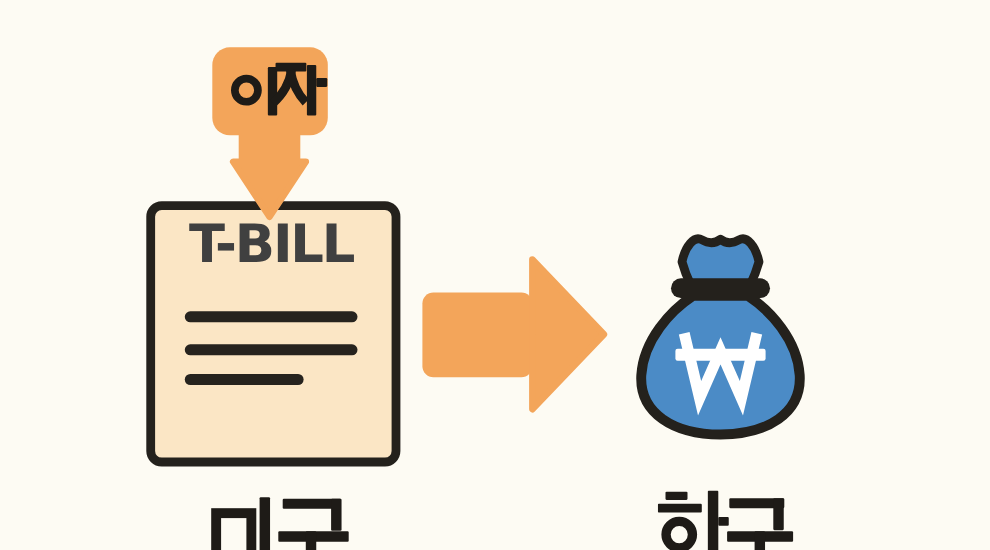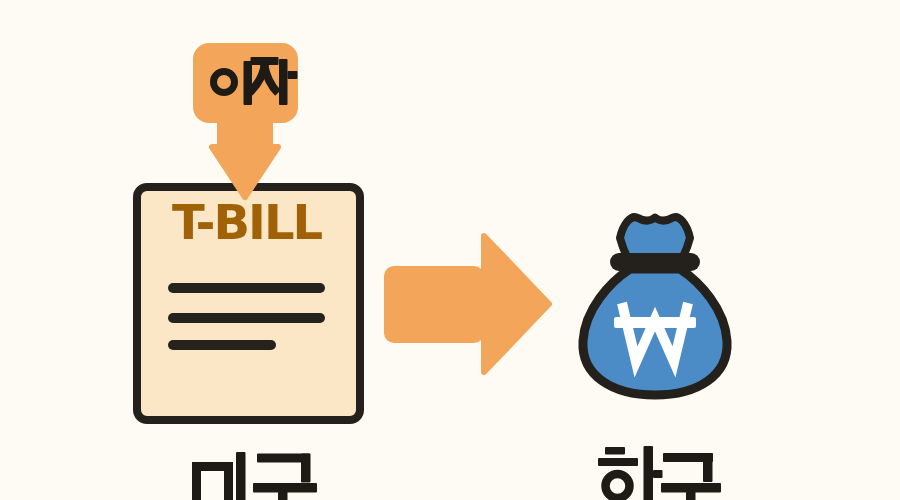--- a/index.html
+++ b/index.html
@@ -12,21 +12,21 @@
   
   .badge{position:absolute;left:193px;top:43px;width:105px;height:80px;
          background:#F3A55A;border-radius:16px;}
   .badge svg{position:absolute;left:17px;top:13px;}
   .pointer{position:absolute;left:205px;top:120px;z-index:3;}
 
   
   .doc{position:absolute;left:133px;top:183px;width:231px;height:241px;box-sizing:border-box;
        background:#FBE6C5;border:8px solid #24211C;border-radius:14px;z-index:1;}
   .doc-title{position:absolute;left:0;right:4px;top:7px;text-align:center;
-             font-size:48px;font-weight:bold;letter-spacing:-2px;color:#a16207;line-height:1;}
+             font-size:48px;font-weight:bold;letter-spacing:-2px;color:#404040;line-height:1;}
   .dline{position:absolute;left:27px;height:10px;border-radius:5px;background:#26231E;}
   .dline.l1{top:92px;width:157px;}
   .dline.l2{top:122px;width:157px;}
   .dline.l3{top:149px;width:108px;}
 
   .flow-arrow{position:absolute;left:383px;top:232px;}
   .bag{position:absolute;left:570px;top:205px;}
 
   .country{position:absolute;}
   .country.usa{left:191px;top:451px;}

